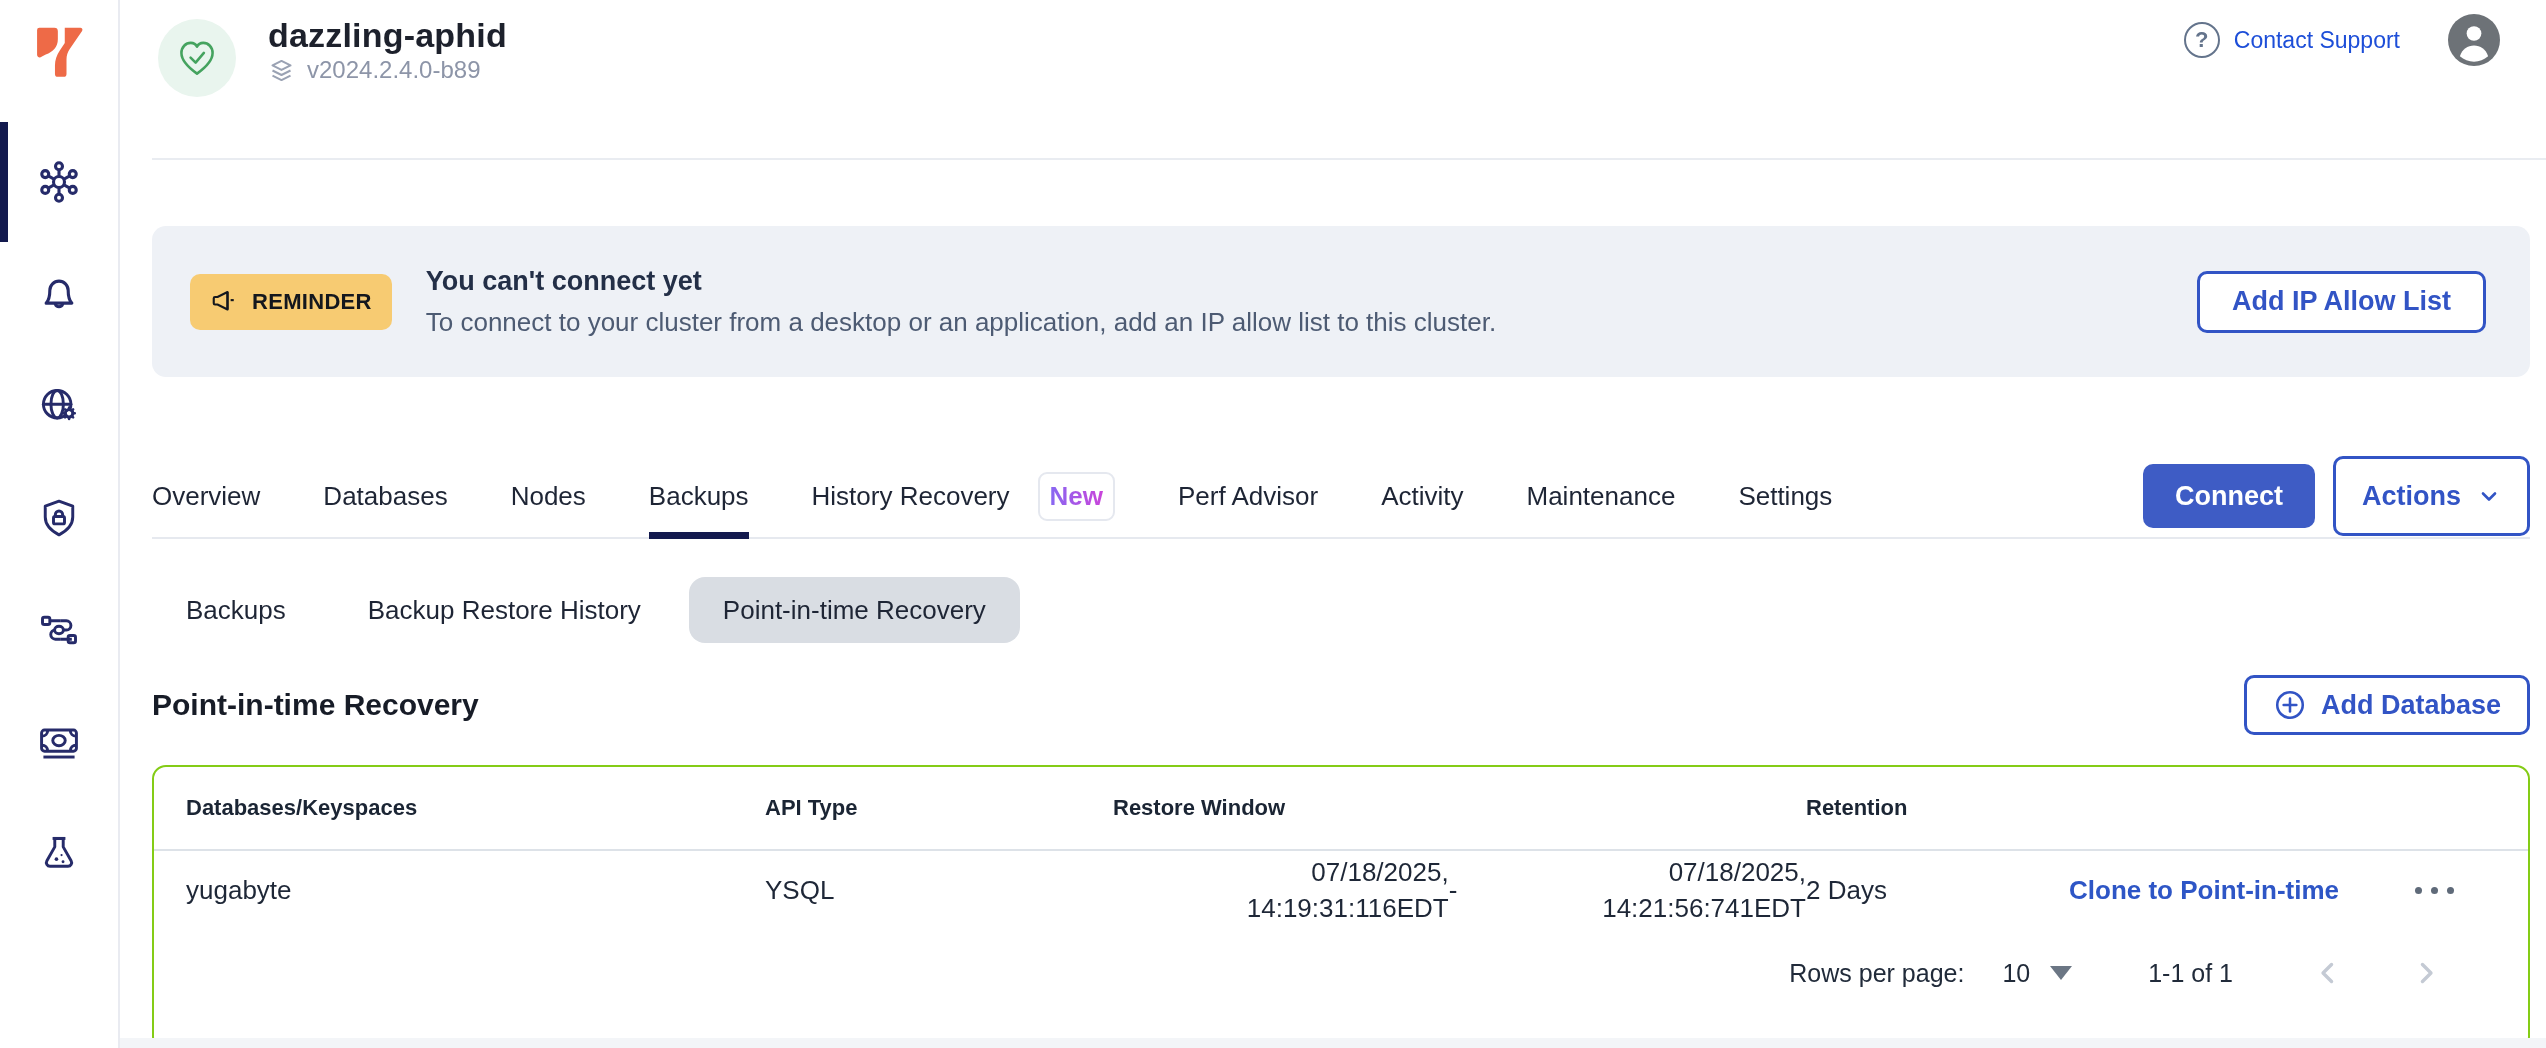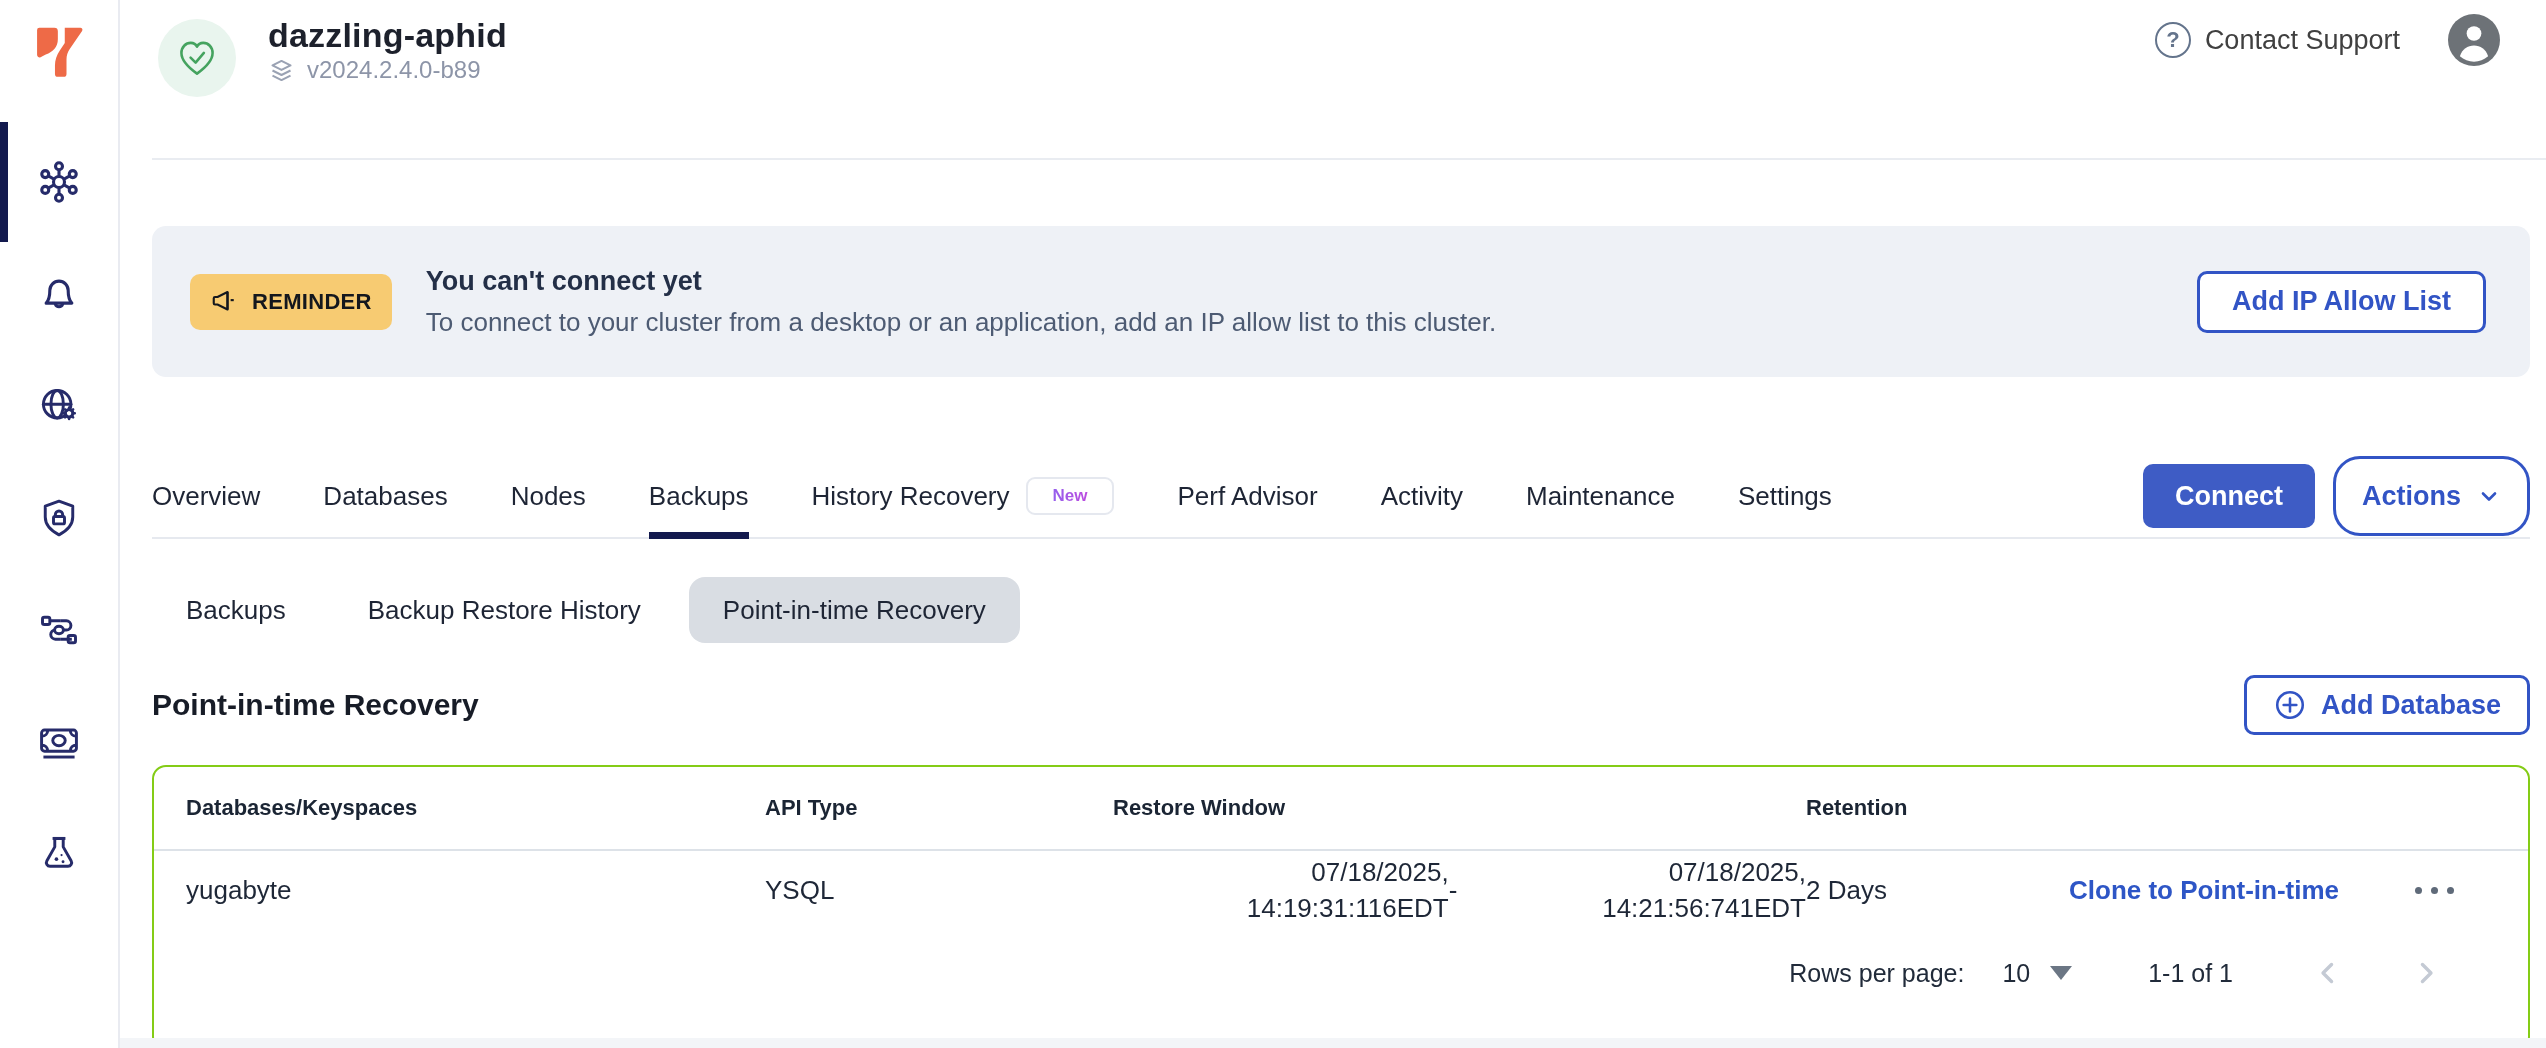--- a/index.html
+++ b/index.html
@@ -17,44 +17,44 @@
   
   .main { flex:1; position:relative; background:#fff; }
   .topbar { height:160px; margin-left:32px; border-bottom:2px solid #e9ecf1; display:flex; align-items:flex-start; }
   .cluster-badge { width:78px; height:78px; border-radius:50%; background:#e9f5ee; display:flex; align-items:center; justify-content:center; margin-left:6px; margin-top:19px; }
   .cluster-meta { margin-left:32px; margin-top:14px; }
   .cluster-name { font-size:34px; font-weight:bold; color:#1d212c; line-height:42px; letter-spacing:.2px; }
   .version-row { margin-top:0; display:flex; align-items:center; gap:12px; color:#8d95a8; font-size:24px; }
   .topbar-right { margin-left:auto; display:flex; align-items:center; gap:48px; padding-right:46px; margin-top:14px; }
   .support-link { display:flex; align-items:center; gap:14px; cursor:pointer; }
   .q-circle { width:36px; height:36px; border-radius:50%; border:2px solid #64748c; color:#64748c; font-size:22px; font-weight:bold; display:flex; align-items:center; justify-content:center; }
-  .support-text { font-size:27px; color:#404040; }
+  .support-text { font-size:23px; color:#1d4ed8; }
   .avatar { width:52px; height:52px; border-radius:50%; background:#6d7277; display:flex; align-items:center; justify-content:center; cursor:pointer; overflow:hidden; }
 
   .content { margin-left:32px; margin-right:16px; }
 
   
   .banner { margin-top:66px; background:#eef1f6; border-radius:14px; height:151px; display:flex; align-items:center; padding:0 44px 0 38px; }
   .reminder-pill { background:#f7cb72; border-radius:10px; height:56px; display:flex; align-items:center; gap:12px; padding:0 20px; font-weight:bold; font-size:22px; color:#14171d; letter-spacing:.3px; }
   .banner-text { margin-left:34px; }
   .banner-title { font-size:27px; font-weight:bold; color:#232f47; }
   .banner-body { margin-top:10px; font-size:26px; color:#4d5b73; }
   .btn-outline { background:#fff; color:#3254c5; border:3px solid #3254c5; border-radius:10px; font-weight:bold; font-size:27px; font-family:inherit; cursor:pointer; display:flex; align-items:center; }
   .banner-action { margin-left:auto; height:62px; padding:0 32px; }
 
   
   .tabs-row { display:flex; align-items:center; margin-top:78px; height:84px; border-bottom:2px solid #e6e9ef; }
   .tabs { display:flex; align-items:center; gap:63px; height:100%; }
   .tab { font-size:26px; color:#1e2535; font-weight:500; height:100%; display:flex; align-items:center; position:relative; cursor:pointer; white-space:nowrap; }
   .tab.active::after { content:''; position:absolute; left:0; right:0; bottom:-2px; height:7px; background:#131a4e; }
-  .new-badge { margin-left:16px; border:2px solid #e5e8ef; border-radius:9px; padding:7px 25px; font-size:17px; font-weight:bold;
+  .new-badge { margin-left:28px; border:2px solid #e5e8ef; border-radius:9px; padding:7px 10px; font-size:26px; font-weight:bold;
                background-image:linear-gradient(90deg,#7b6ef6,#d63ed6); -webkit-background-clip:text; background-clip:text; color:transparent; }
   .tab-buttons { margin-left:auto; display:flex; gap:18px; align-items:center; }
   .btn-connect { background:#3e5cc5; color:#fff; border:none; border-radius:10px; height:64px; padding:0 32px; font-size:27px; font-weight:bold; font-family:inherit; cursor:pointer; }
-  .btn-actions { height:80px; padding:0 26px; gap:16px;border-radius:27px; }
+  .btn-actions { height:80px; padding:0 26px; gap:16px; }
 
   
   .subtabs { display:flex; margin-top:38px; gap:14px; }
   .subtab { height:66px; display:flex; align-items:center; padding:0 34px; font-size:26px; color:#1e2535; border-radius:16px; cursor:pointer; white-space:nowrap; }
   .subtab.active { background:#d9dde3; }
 
   
   .section-head { display:flex; align-items:center; margin-top:32px; height:60px; }
   .section-title { font-size:30px; font-weight:bold; color:#171c27; }
   .btn-add-db { margin-left:auto; height:60px; padding:0 26px; gap:14px; }

